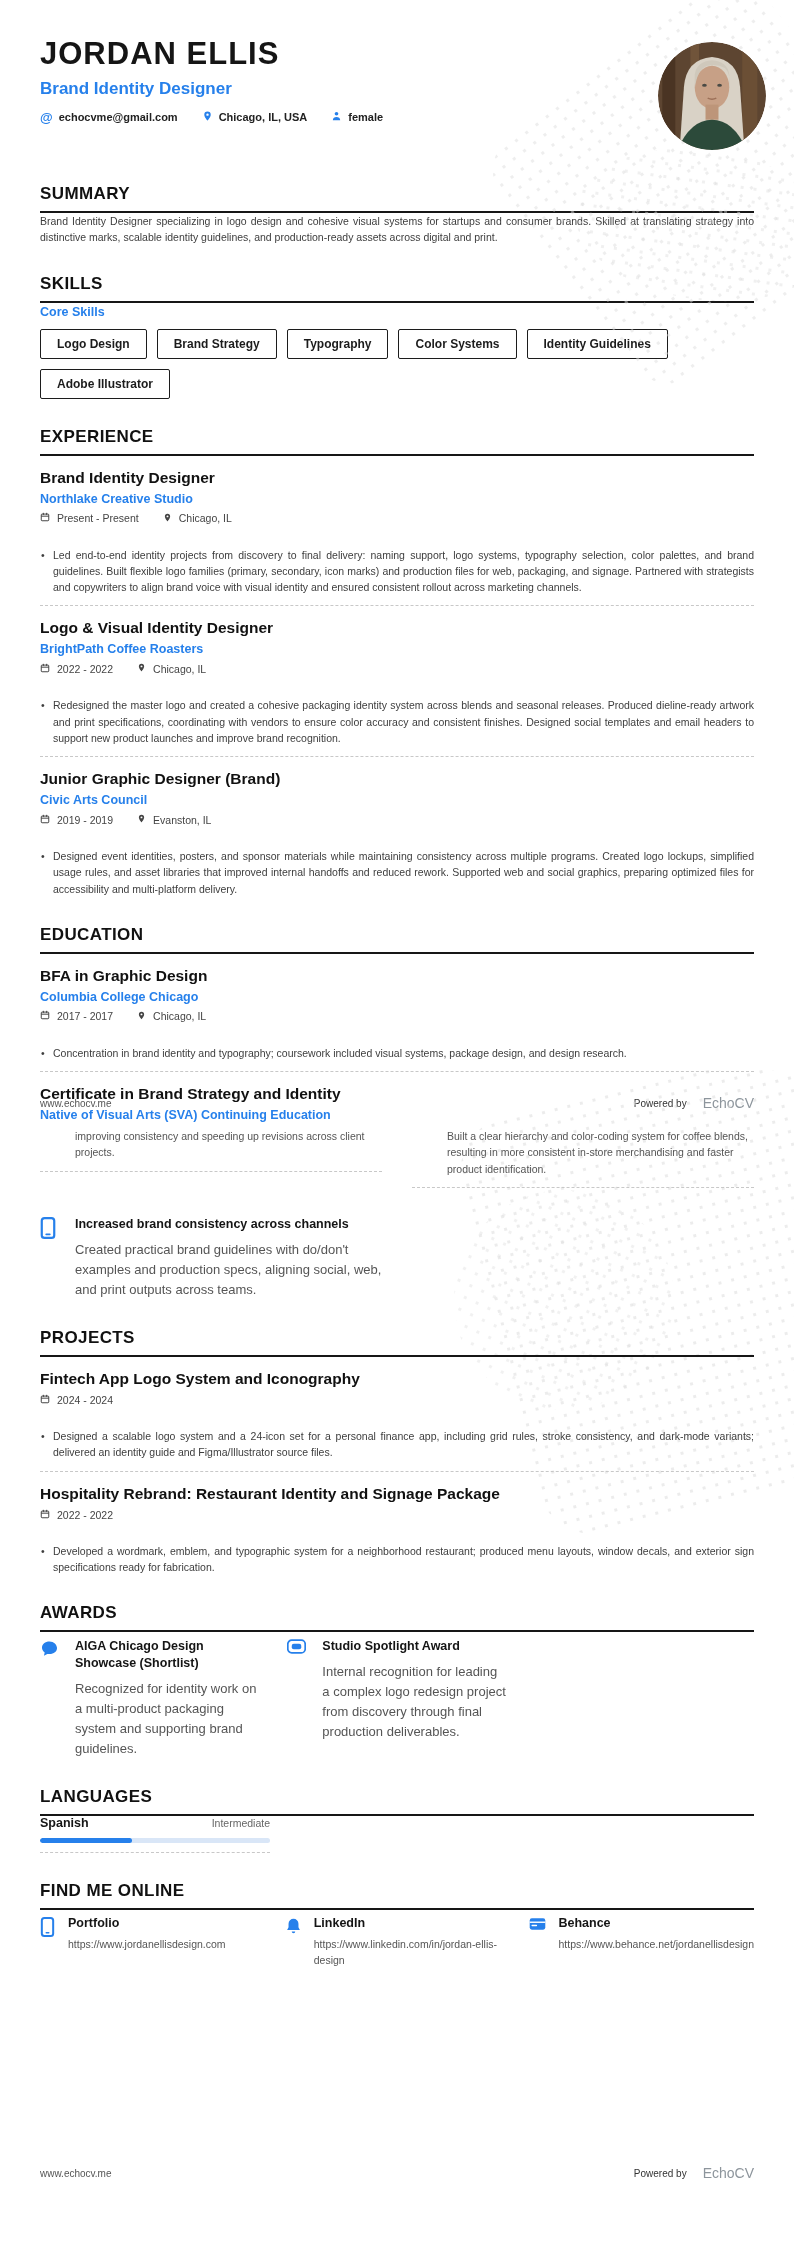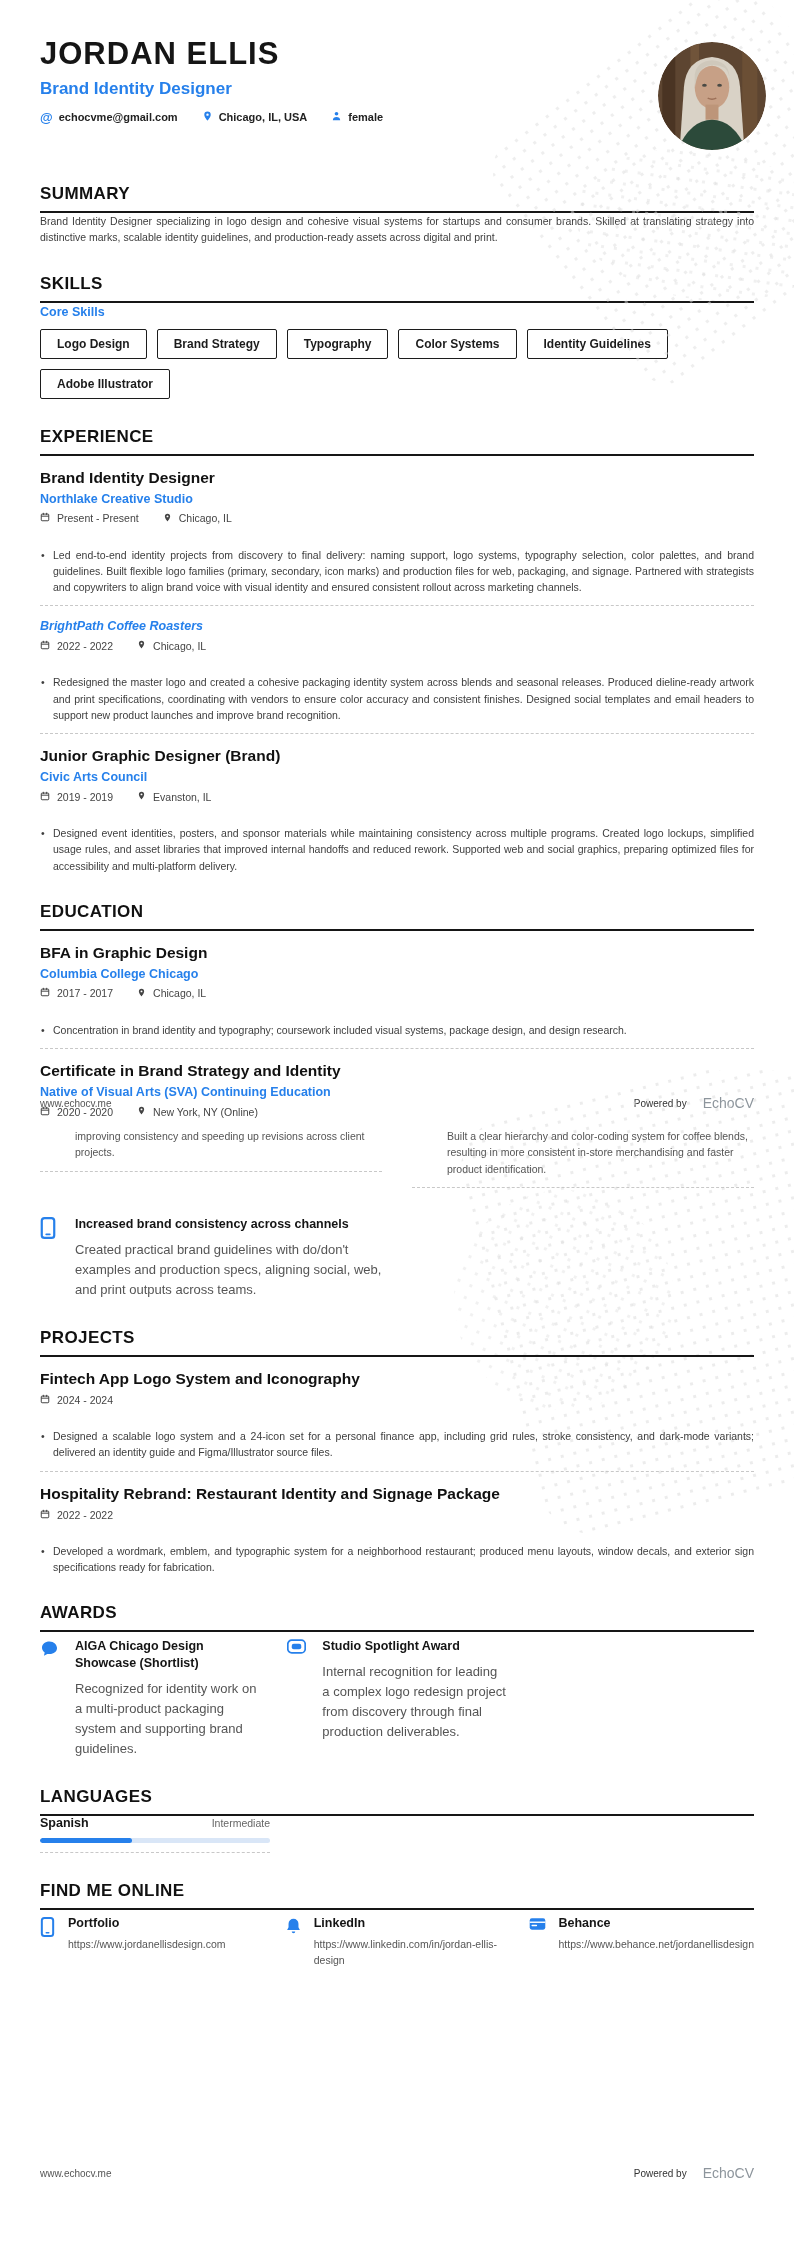--- a/index.html
+++ b/index.html
@@ -170,21 +170,22 @@
               </svg></span>
           <span>Chicago, IL</span>
         </div>
         <div class="bullets">
             <div class="bullet">Led end-to-end identity projects from discovery to final delivery: naming support, logo systems, typography selection, color palettes, and brand guidelines. Built flexible logo families (primary, secondary, icon marks) and production files for web, packaging, and signage. Partnered with strategists and copywriters to align brand voice with visual identity and ensured consistent rollout across marketing channels.</div>
           </div>
       </div>
       <div class="dash"></div>
 
       <div class="entry">
-        <div class="e-org" style="color:#2680eb;font-style:italic;">BrightPath Coffee Roasters</div>
+        <div class="e-title">Logo &amp; Visual Identity Designer</div>
+        <div class="e-org" style="color:#2680eb;">BrightPath Coffee Roasters</div>
         <div class="e-meta">
           <span><svg width="10" height="10" viewBox="0 0 24 24">
                 <rect x="3" y="5" width="18" height="16" rx="2" fill="none" stroke="#444" stroke-width="2.4"></rect>
                 <path d="M3 10h18M8 2v5M16 2v5" stroke="#444" stroke-width="2.4"></path>
               </svg></span>
           <span>2022 - 2022</span>
           <span class="gap"></span>
           <span><svg width="9" height="11" viewBox="0 0 24 24">
                 <path d="M12 2a7 7 0 0 0-7 7c0 5.2 7 13 7 13s7-7.8 7-13a7 7 0 0 0-7-7zm0 9.6A2.6 2.6 0 1 1 12 6.4a2.6 2.6 0 0 1 0 5.2z" fill="#444"></path>
               </svg></span>

